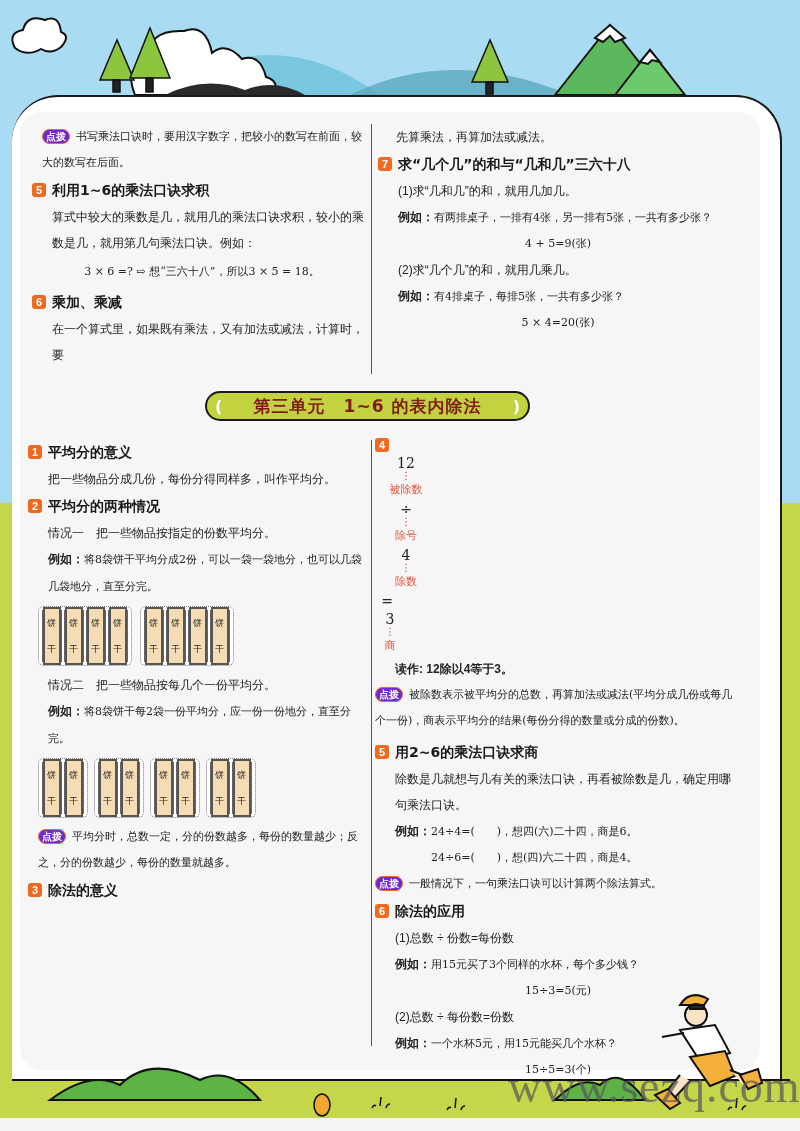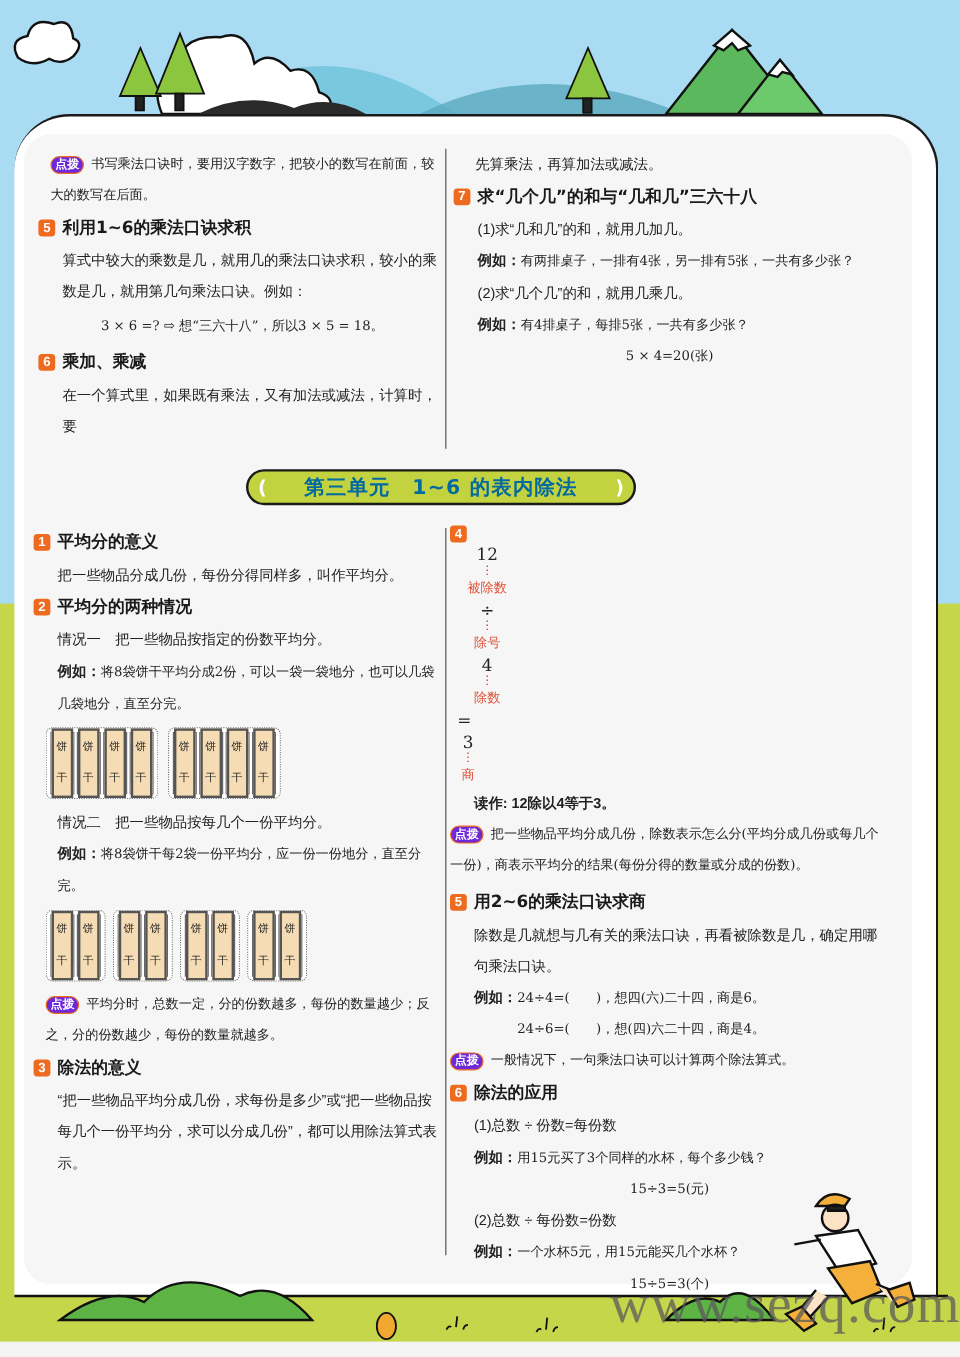--- a/index.html
+++ b/index.html
@@ -32,21 +32,21 @@
   .tip {
     display: inline-block; border: 1.5px solid #ee6a1f; color: #fff; background: #6d28d9;
     border-radius: 8px; font-size: 10px; line-height: 13px; padding: 0 3px; margin-right: 6px; font-weight: bold;
   }
   .center { text-align: center; }
   .unit-banner {
     position: absolute; left: 205px; top: 391px; width: 325px; height: 30px;
     background: #c2d33f; border: 2px solid #1a1a1a; border-radius: 16px;
     display: flex; align-items: center; justify-content: space-between; padding: 0 8px;
   }
-  .unit-banner .title { font-weight: bold; font-size: 17px; color: #0369a1; letter-spacing: 1px; }
+  .unit-banner .title { font-weight: bold; font-size: 17px; color: #7f1d1d; letter-spacing: 1px; }
   .unit-banner .paren { color: #fff; font-size: 16px; font-weight: bold; }
   .bag-group { display: inline-flex; border: 1.5px dotted #777; border-radius: 6px; padding: 3px; gap: 2px; background: #fff; }
   .bag {
     width: 20px; height: 52px; border: 1px solid #666; background: #fff; position: relative;
     display: flex; align-items: center; justify-content: center;
   }
   .bag::before, .bag::after { content: ""; position: absolute; left: 0; right: 0; height: 8px; background: #f4c7bd; }
   .bag::before { top: 0; border-bottom: 1px solid #666; }
   .bag::after { bottom: 0; border-top: 1px solid #666; }
   .bag-label { font-size: 9px; background: #f6dcb4; border: 2px solid #555; padding: 1px 2px; z-index: 1; }
@@ -111,20 +111,21 @@
 <div class="divider" style="left:371px; top:124px; height:250px;"></div>
 
 <div class="col" style="left:378px; top:124px; width:360px;">
   <div class="p" style="padding-left:18px;">先算乘法，再算加法或减法。</div>
   <div class="h">
       <span class="badge">7</span>
       <span>求“几个几”的和与“几和几”三六十八</span>
     </div>
   <div class="p">(1)求“几和几”的和，就用几加几。</div>
   <div class="p"><b>例如：</b><span class="serif">有两排桌子，一排有4张，另一排有5张，一共有多少张？</span></div>
+  <div class="center serif">4 + 5=9(张)</div>
   <div class="p">(2)求“几个几”的和，就用几乘几。</div>
   <div class="p"><b>例如：</b><span class="serif">有4排桌子，每排5张，一共有多少张？</span></div>
   <div class="center serif">5 × 4=20(张)</div>
 </div>
 
 <div class="unit-banner">
   <span class="paren">(</span>
   <span class="title">第三单元　1~6 的表内除法</span>
   <span class="paren">)</span>
 </div>
@@ -207,21 +208,20 @@
         </div>
     </div>
   </div>
   <div class="p serif" style="padding-left:10px;">
     <span class="tip">点拨</span><span>平均分时，总数一定，分的份数越多，每份的数量越少；反之，分的份数越少，每份的数量就越多。</span>
   </div>
   <div class="h">
       <span class="badge">3</span>
       <span>除法的意义</span>
     </div>
-  <div class="p">“把一些物品平均分成几份，求每份是多少”或“把一些物品按每几个一份平均分，求可以分成几份”，都可以用除法算式表示。</div>
 </div>
 
 <div class="divider" style="left:371px; top:440px; height:606px;"></div>
 
 <div class="col" style="left:375px; top:438px; width:360px;">
   <div class="h">
       <span class="badge">4</span>
     </div>
   <div class="div-eq">
     <div class="div-part">
@@ -243,21 +243,21 @@
         <div class="num">=</div>
       </div>
     <div class="div-part" style="width:30px;">
         <div class="num">3</div>
         <div class="dots">⋮</div>
         <div class="lbl">商</div>
       </div>
   </div>
   <div class="p" style="font-weight:bold;">读作: 12除以4等于3。</div>
   <div class="p serif" style="padding-left:0;">
-    <span class="tip">点拨</span><span>把一些物品平均分成几份，除数表示怎么分(平均分成几份或每几个一份)，商表示平均分的结果(每份分得的数量或分成的份数)。</span>
+    <span class="tip">点拨</span><span>被除数表示被平均分的总数，再算加法或减法(平均分成几份或每几个一份)，商表示平均分的结果(每份分得的数量或分成的份数)。</span>
   </div>
   <div class="h" style="margin-top:4px;">
       <span class="badge">5</span>
       <span>用2~6的乘法口诀求商</span>
     </div>
   <div class="p">除数是几就想与几有关的乘法口诀，再看被除数是几，确定用哪句乘法口诀。</div>
   <div class="p"><b>例如：</b><span class="serif">24÷4=(　　)，想四(六)二十四，商是6。</span></div>
   <div class="p serif" style="padding-left:56px;">24÷6=(　　)，想(四)六二十四，商是4。</div>
   <div class="p serif" style="padding-left:0;">
     <span class="tip">点拨</span><span>一般情况下，一句乘法口诀可以计算两个除法算式。</span>

